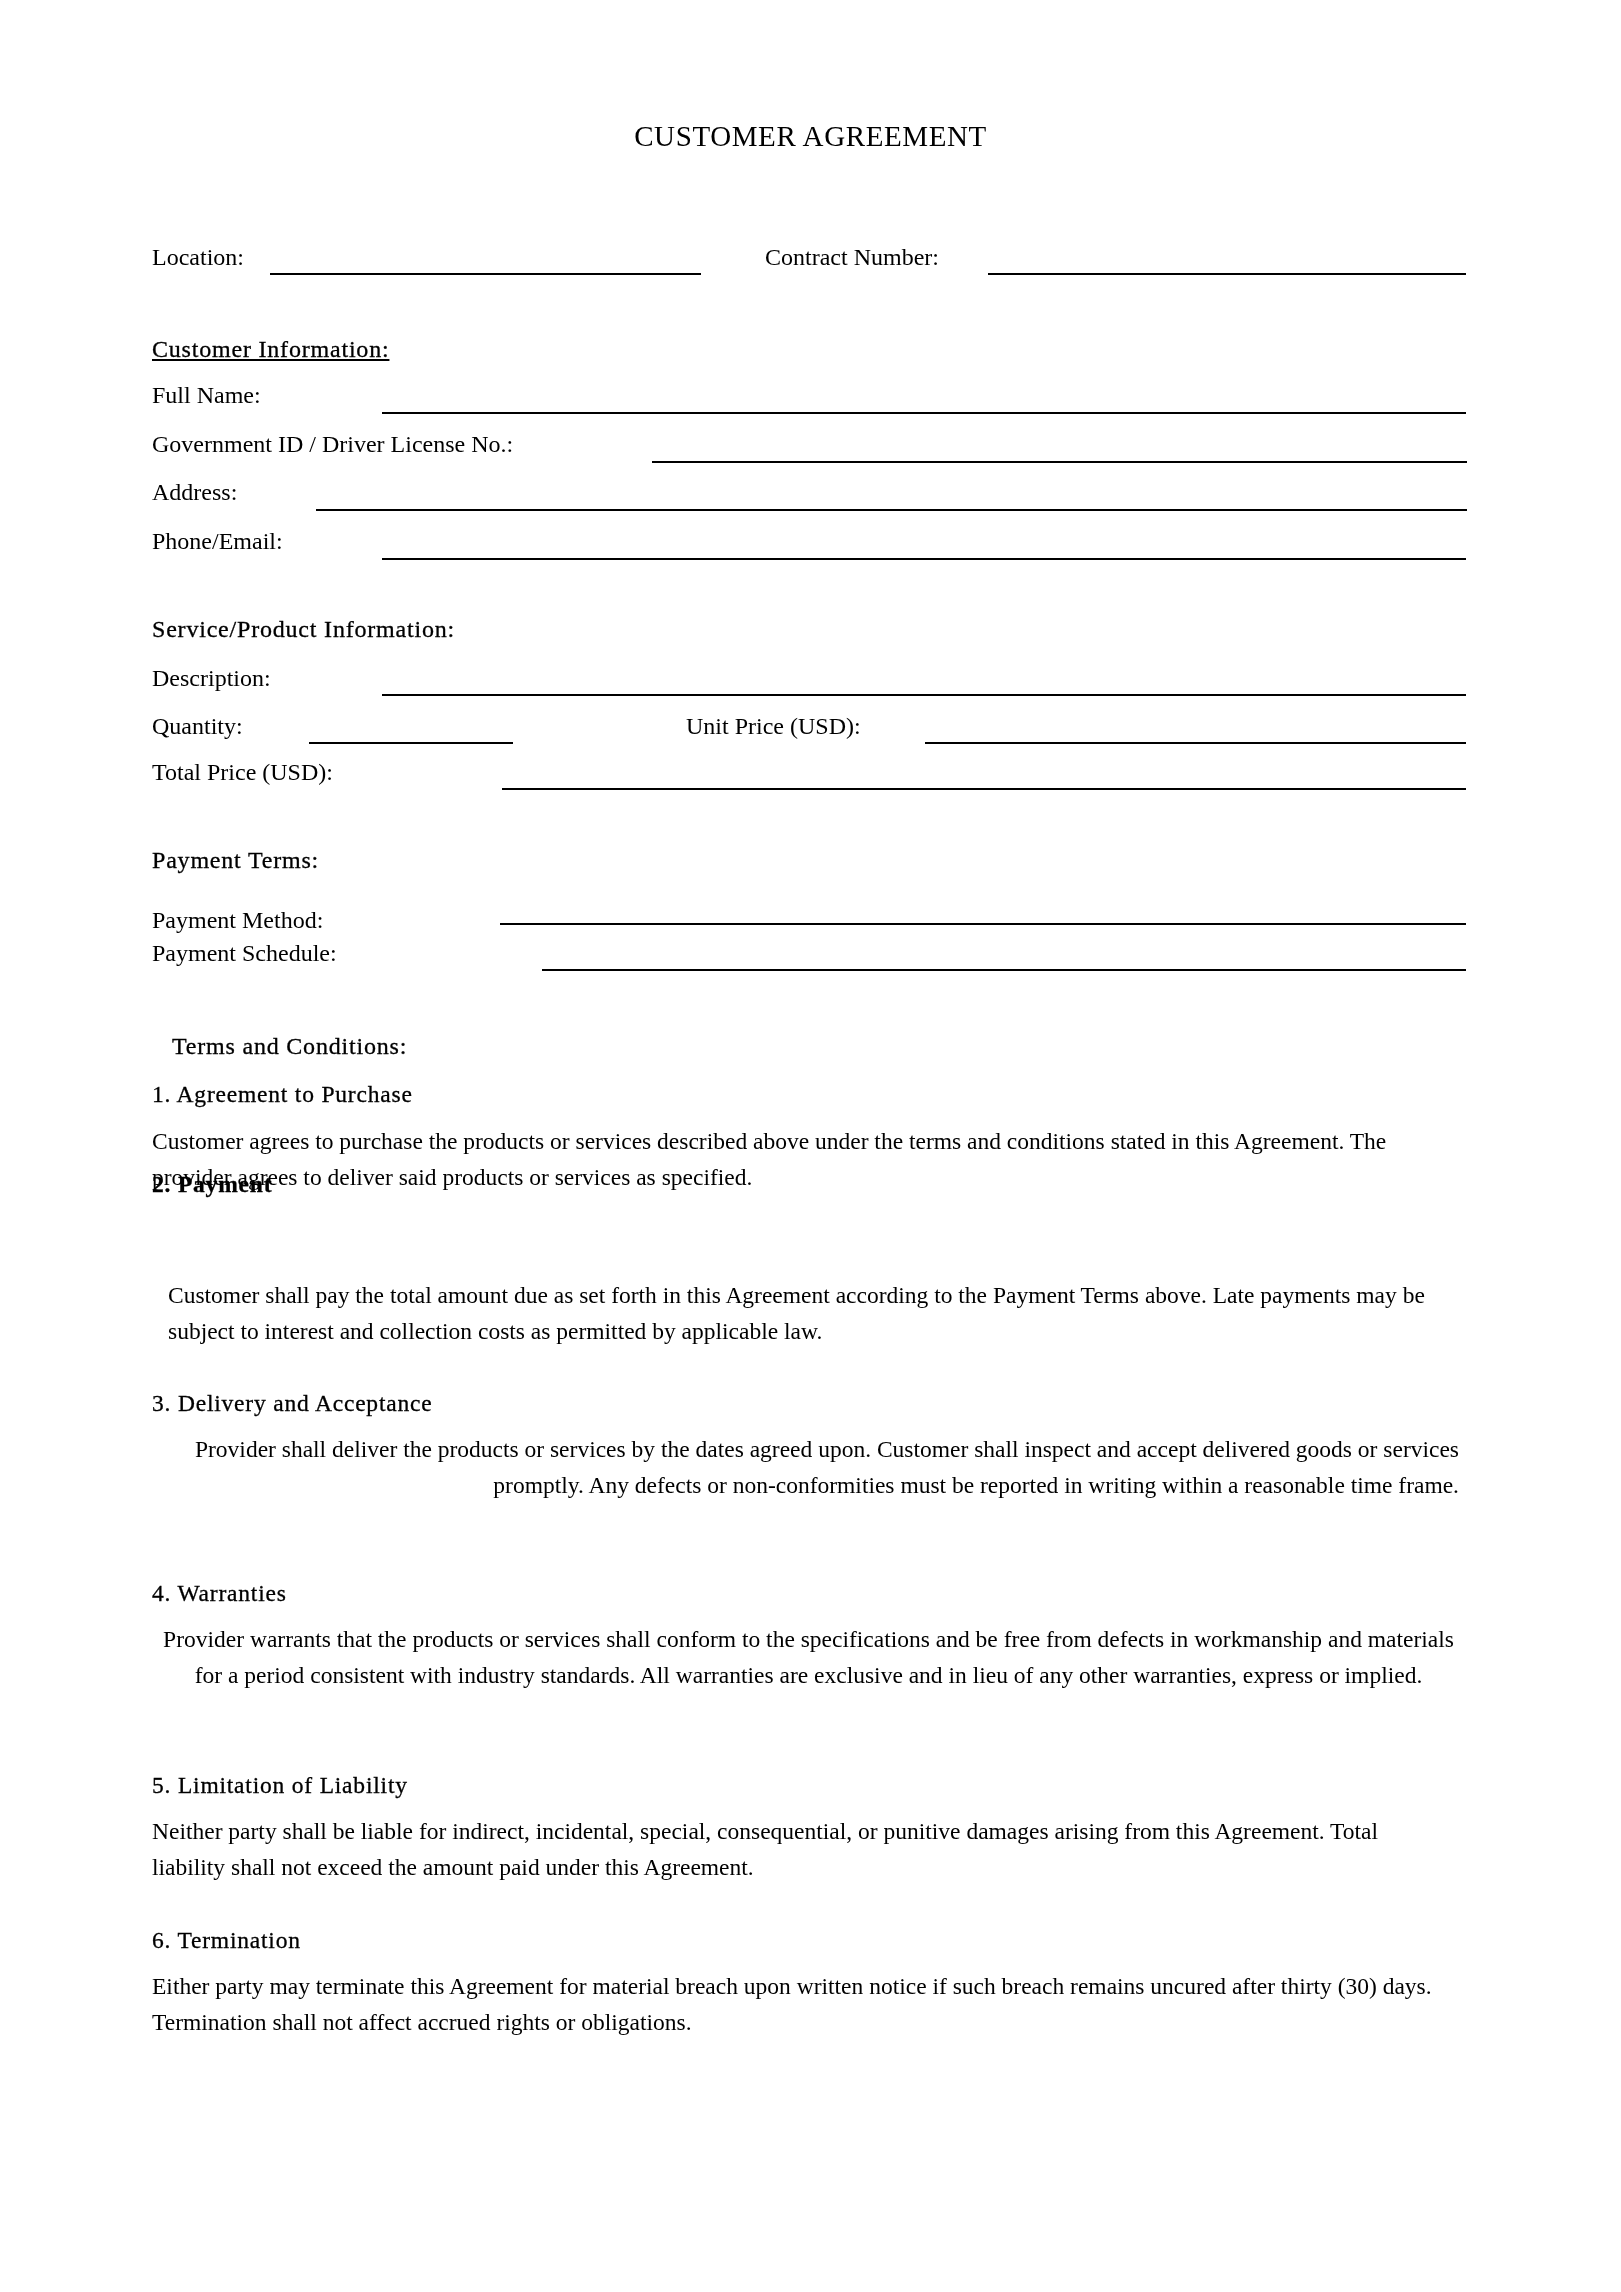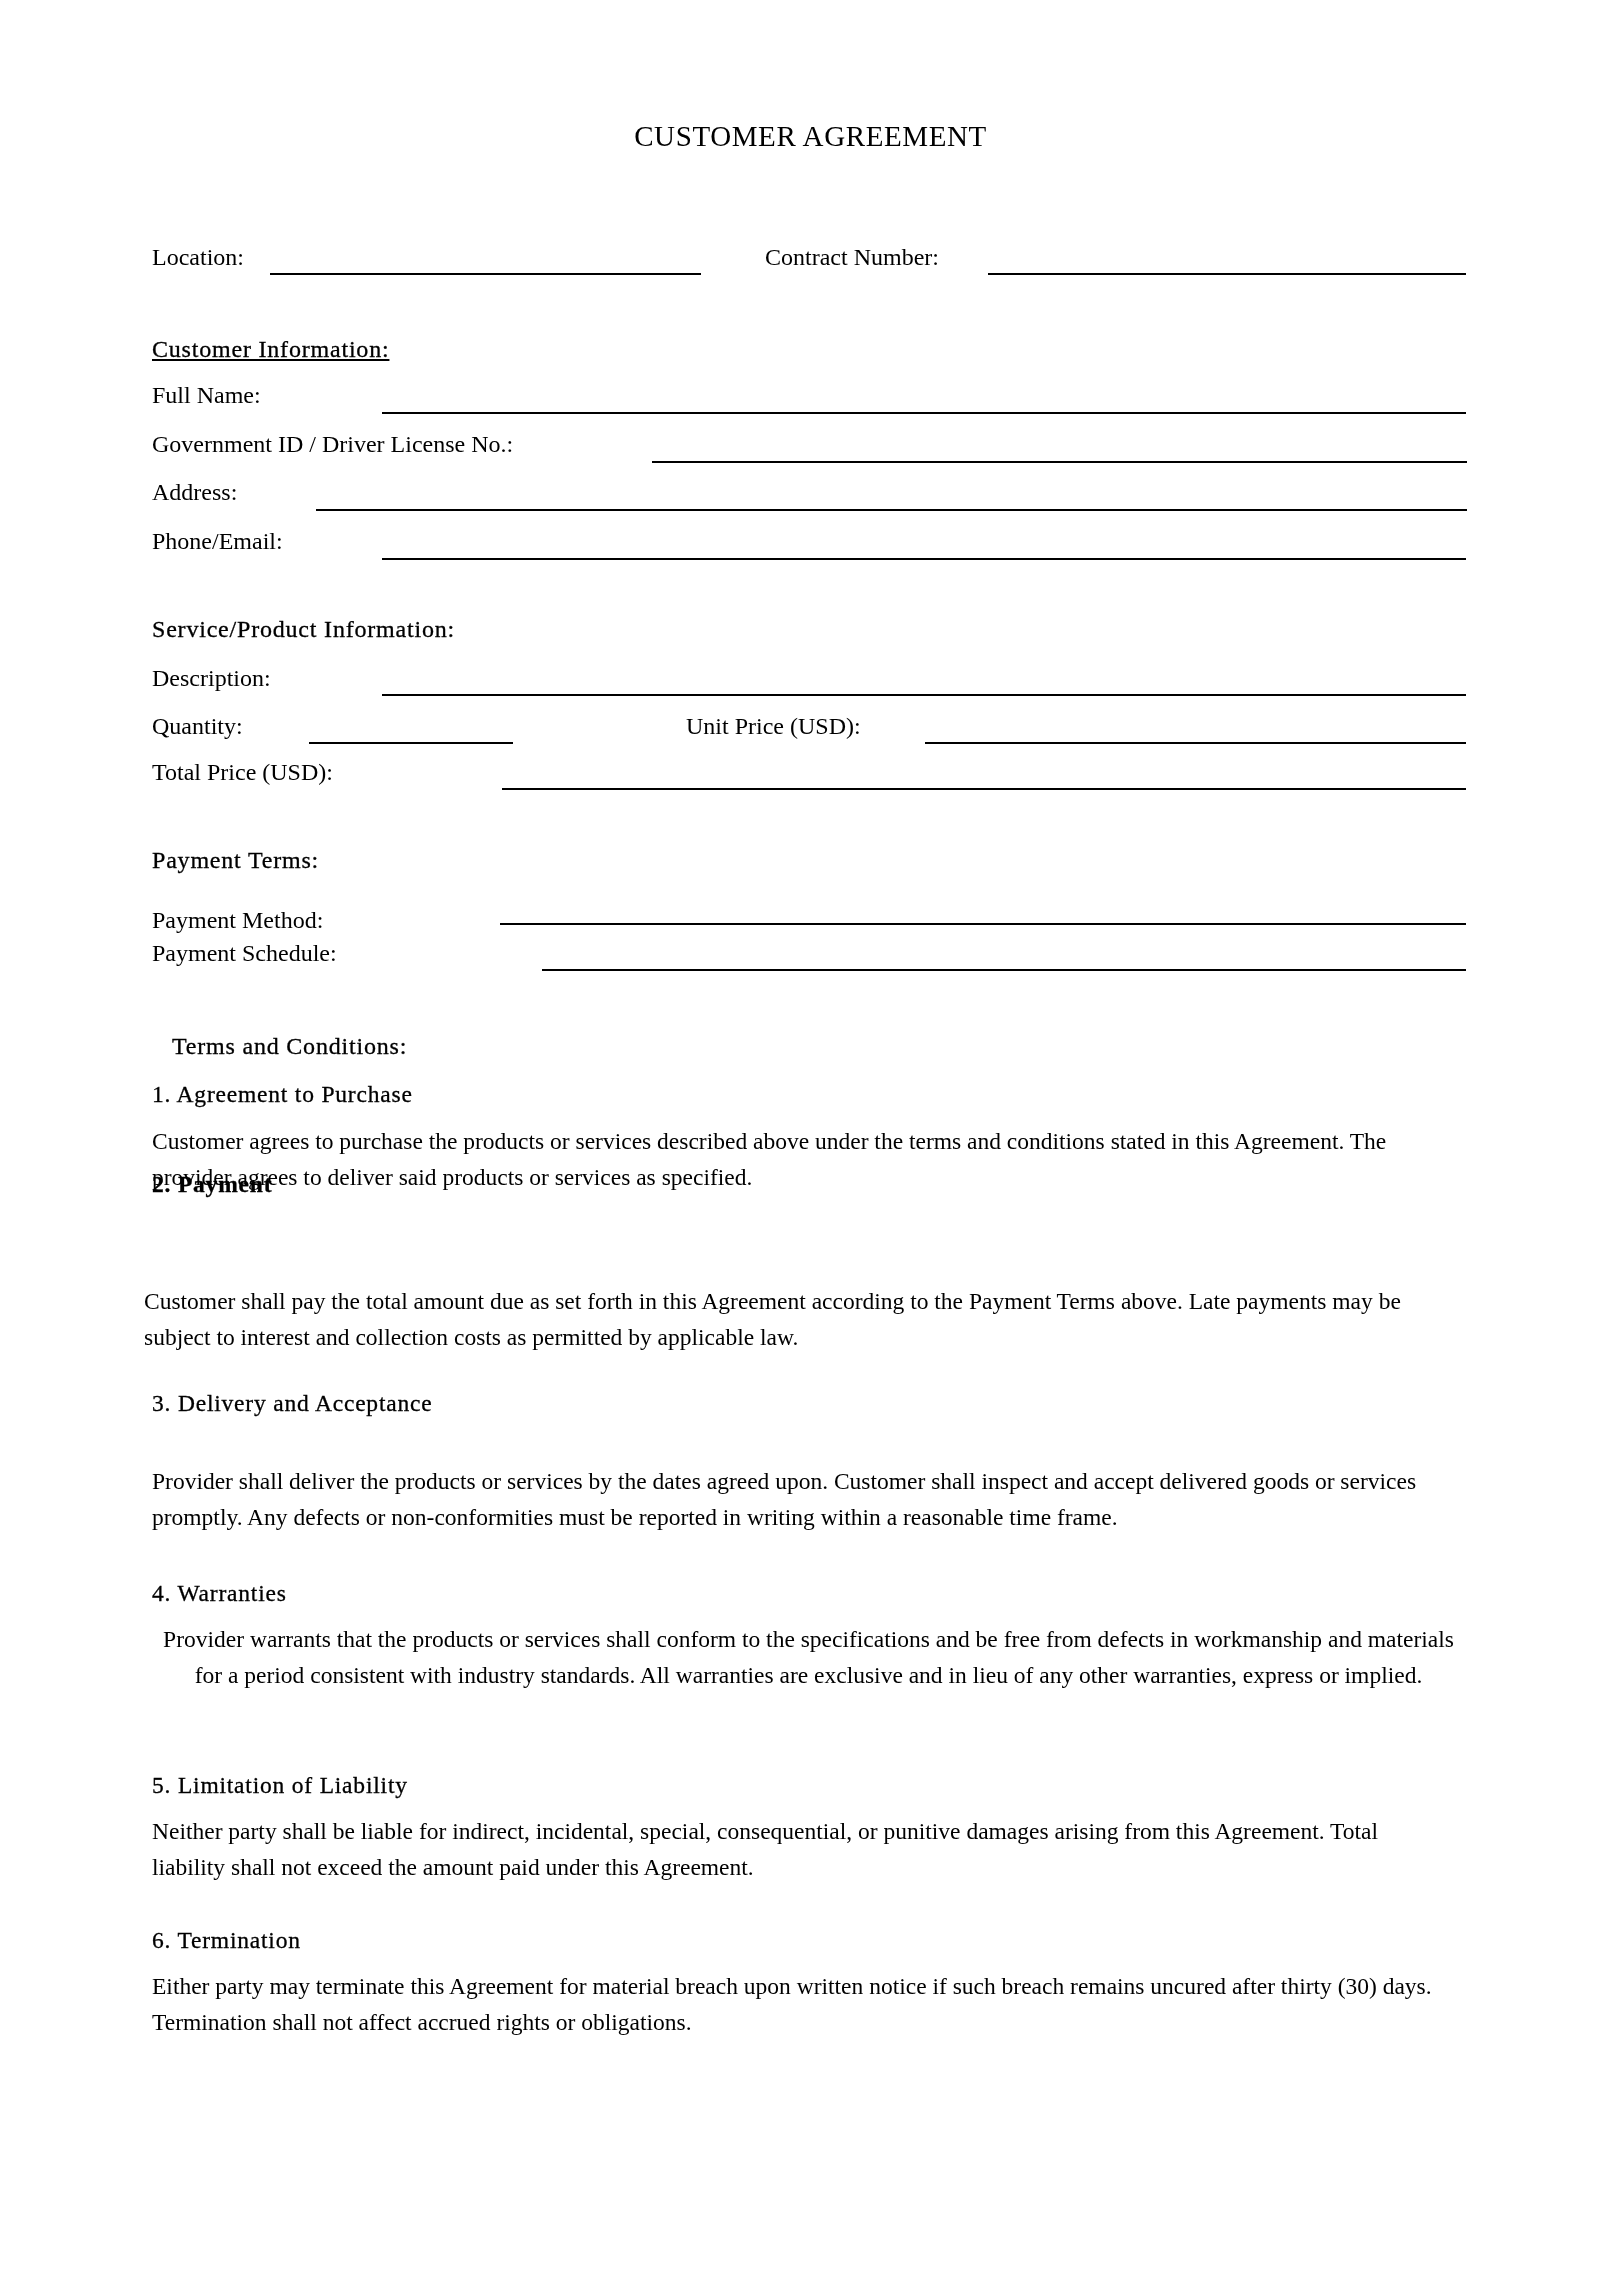--- a/index.html
+++ b/index.html
@@ -125,24 +125,24 @@
 
   <div class="t" style="left:152px; top:941px;">Payment Schedule:</div>
   <div class="rule" style="left:542px; top:969px; width:924px;"></div>
 
   <div class="head" style="left:152px; top:1034px;margin-left:20px;">Terms and Conditions:</div>
 
   <div class="clause-head" style="left:152px; top:1083px;">1. Agreement to Purchase</div>
   <div class="para" style="left:152px; top:1123px; width:1294px;">Customer agrees to purchase the products or services described above under the terms and conditions stated in this Agreement. The provider agrees to deliver said products or services as specified.</div>
 
   <div class="clause-head" style="left:152px; top:1173px;font-weight:bold;">2. Payment</div>
-  <div class="para" style="left:144px; top:1277px; width:1304px;margin-top:6px;">Customer shall pay the total amount due as set forth in this Agreement according to the Payment Terms above. Late payments may be subject to interest and collection costs as permitted by applicable law.</div>
+  <div class="para" style="left:168px; top:1277px; width:1304px;">Customer shall pay the total amount due as set forth in this Agreement according to the Payment Terms above. Late payments may be subject to interest and collection costs as permitted by applicable law.</div>
 
   <div class="clause-head" style="left:152px; top:1392px;">3. Delivery and Acceptance</div>
-  <div class="para" style="left:152px; top:1463px; width:1307px;">Provider shall deliver the products or services by the dates agreed upon. Customer shall inspect and accept delivered goods or services promptly. Any defects or non-conformities must be reported in writing within a reasonable time frame.</div>
+  <div class="para" style="left:152px; top:1431px; width:1307px;text-align:right;">Provider shall deliver the products or services by the dates agreed upon. Customer shall inspect and accept delivered goods or services promptly. Any defects or non-conformities must be reported in writing within a reasonable time frame.</div>
 
   <div class="clause-head" style="left:152px; top:1582px;">4. Warranties</div>
   <div class="para" style="left:152px; top:1621px; width:1313px;text-align:center;">Provider warrants that the products or services shall conform to the specifications and be free from defects in workmanship and materials for a period consistent with industry standards. All warranties are exclusive and in lieu of any other warranties, express or implied.</div>
 
   <div class="clause-head" style="left:152px; top:1774px;">5. Limitation of Liability</div>
   <div class="para" style="left:152px; top:1813px; width:1299px;">Neither party shall be liable for indirect, incidental, special, consequential, or punitive damages arising from this Agreement. Total liability shall not exceed the amount paid under this Agreement.</div>
 
   <div class="clause-head" style="left:152px; top:1929px;">6. Termination</div>
   <div class="para" style="left:152px; top:1968px; width:1318px;">Either party may terminate this Agreement for material breach upon written notice if such breach remains uncured after thirty (30) days. Termination shall not affect accrued rights or obligations.</div>
 

